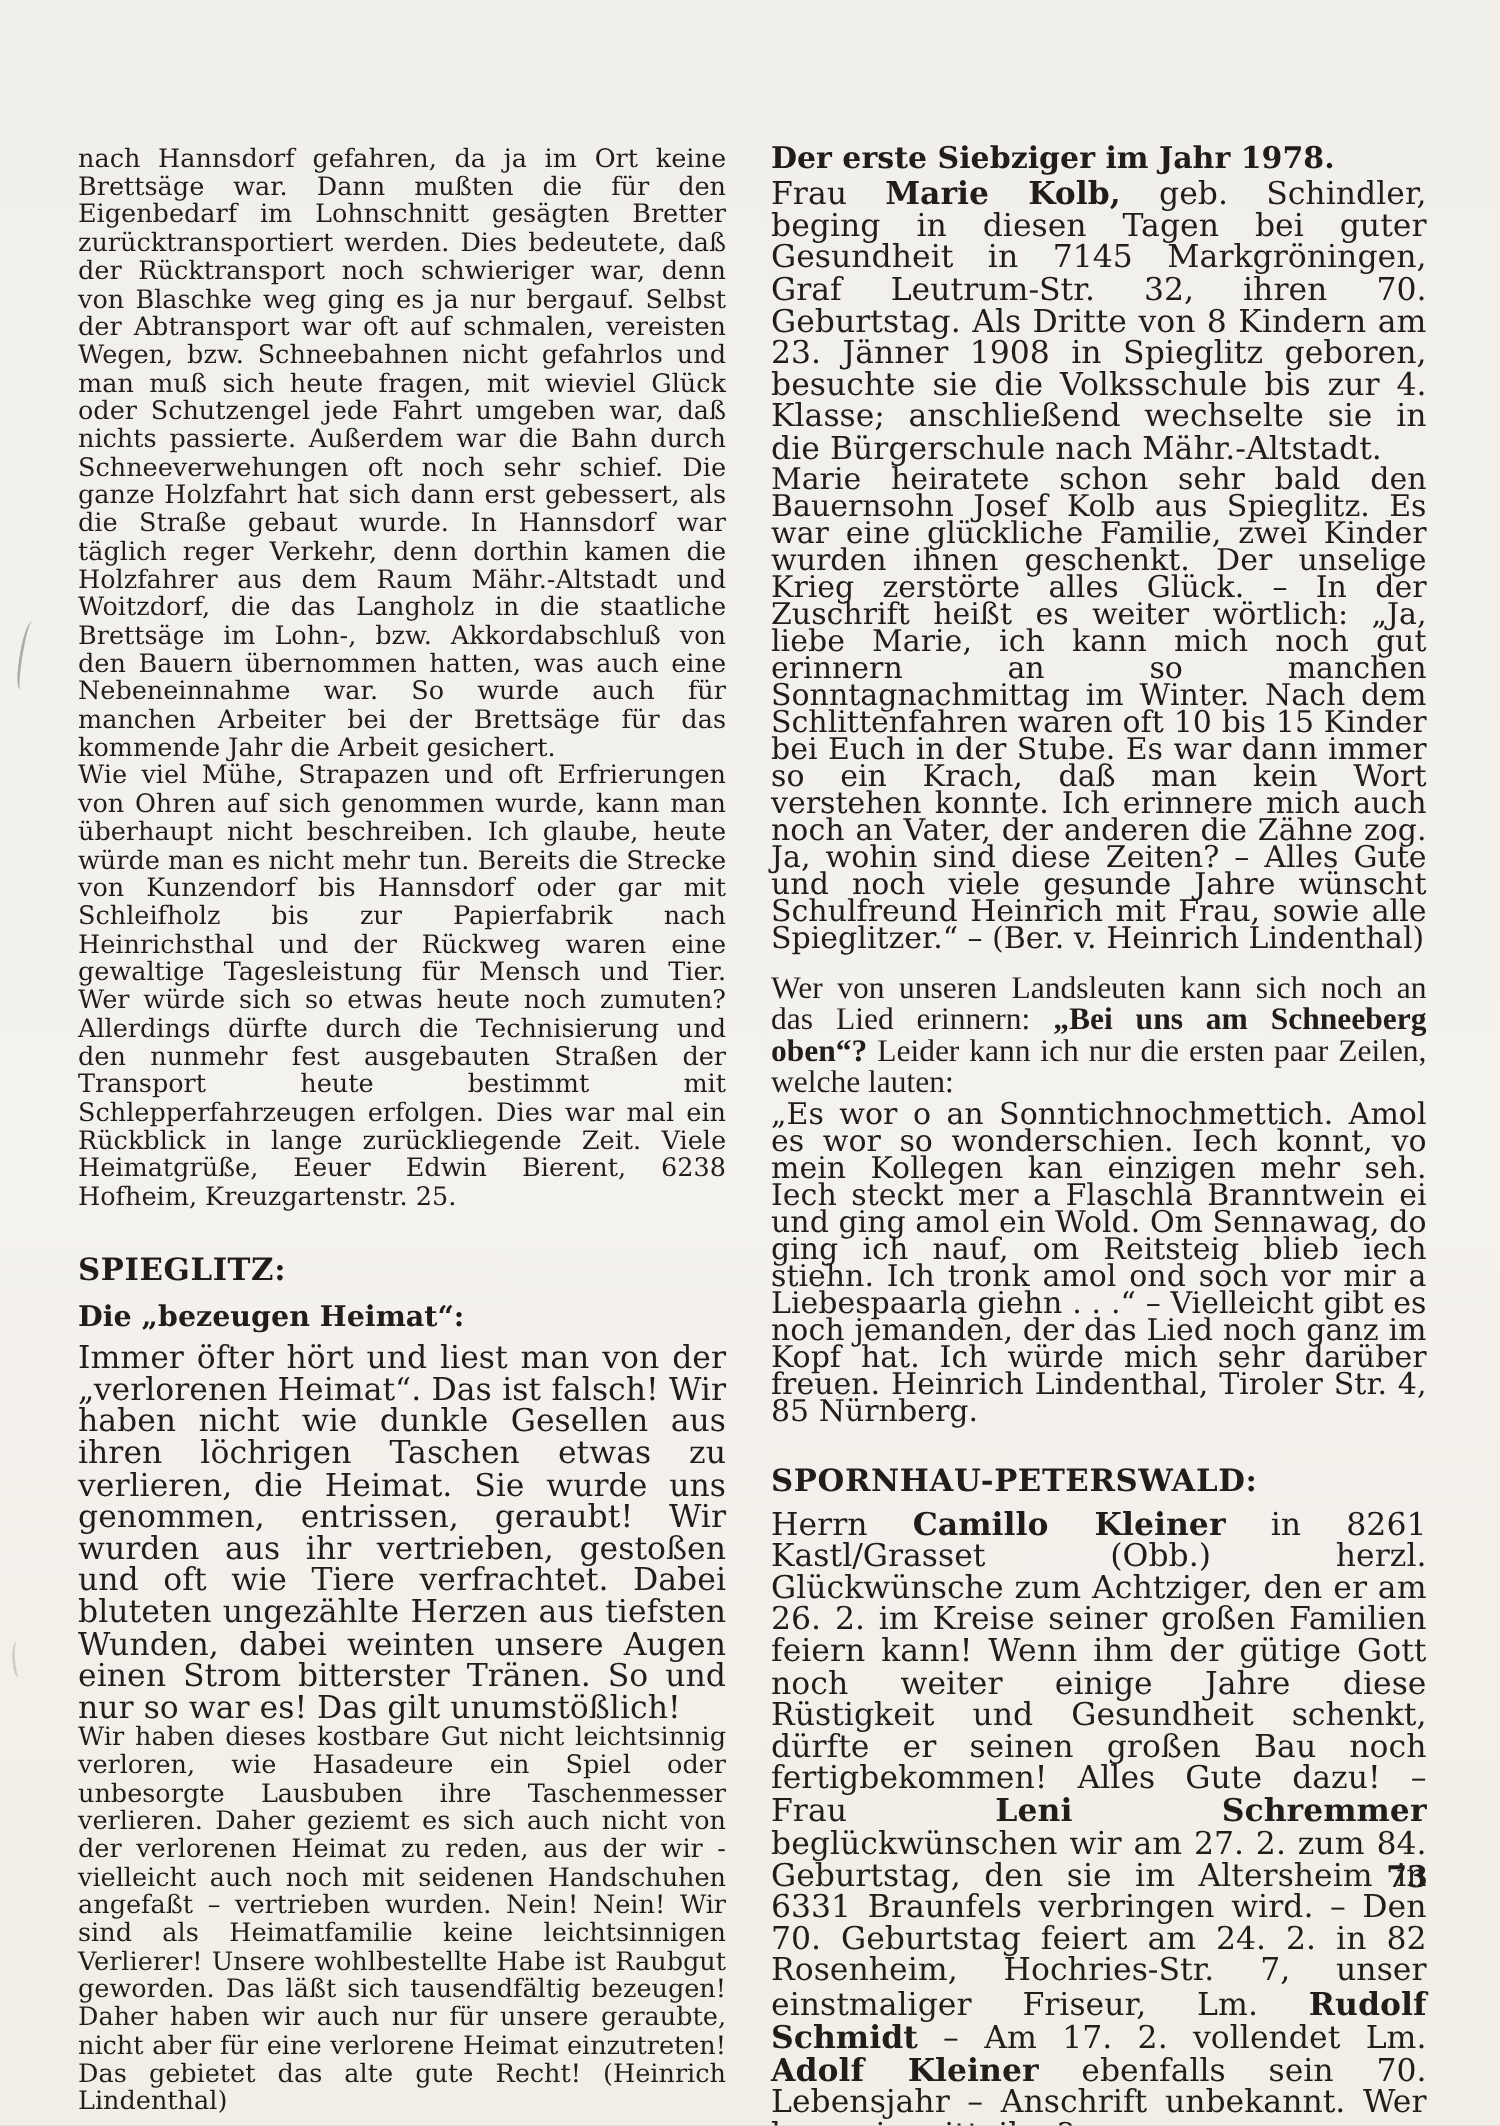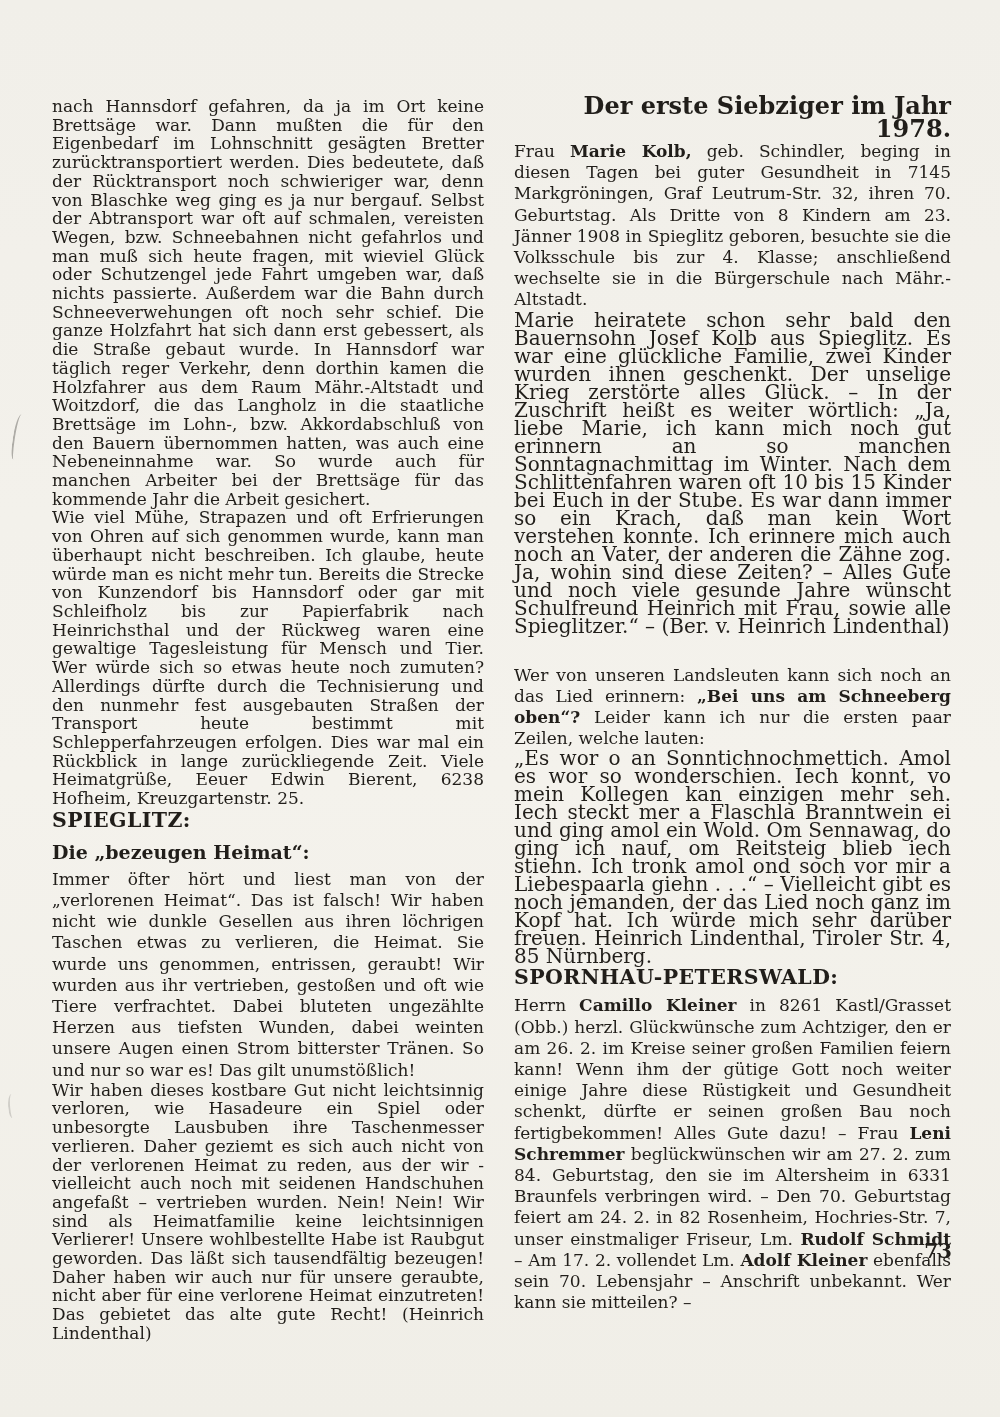--- a/index.html
+++ b/index.html
@@ -15,43 +15,43 @@
     overflow: hidden;
   }
   .col {
     position: absolute;
     top: 97px;
   }
   .col-left  { left: 52px;  width: 432px; }
   .col-right { left: 514px; width: 437px; top: 94px; }
   p { margin: 0; padding: 0; }
   .t-body  { font-size: 17px;   line-height: 18.7px; text-align: justify; hyphens: auto; -webkit-hyphens: auto; }
-  .t-large { font-size: 17px;   line-height: 21.2px; text-align: justify; hyphens: auto; -webkit-hyphens: auto; }
+  .t-large { font-size: 21px;   line-height: 21.2px; text-align: justify; hyphens: auto; -webkit-hyphens: auto; }
   .t-small { font-size: 20px;   line-height: 18px;   text-align: justify; hyphens: auto; -webkit-hyphens: auto; }
   .heading {
     font-weight: bold;
     font-size: 20.5px;
     line-height: 24px;
     letter-spacing: 0.4px;
+    margin-top: 26px;
   }
   .subheading {
     font-weight: bold;
     font-size: 19px;
     line-height: 22px;
     margin-top: 9px;
     margin-bottom: 4px;
   }
   .article-heading {
     font-weight: bold;
-    font-size: 24px;
+    font-size: 20px;
     line-height: 23px;
     margin-bottom: 1px;
-    text-align: right;
   }
-  .gap-top { margin-top: 30px; }
+  .gap-top { margin-top: 14px; font-family: Liberation Serif, serif; }
   .gap-top-sm { margin-top: 6px; }
   .b { font-weight: bold; }
   .page-number {
     position: absolute;
     right: 48px;
     top: 1239px;
     font-weight: bold;
     font-size: 20px;
   }
   .artifact {

